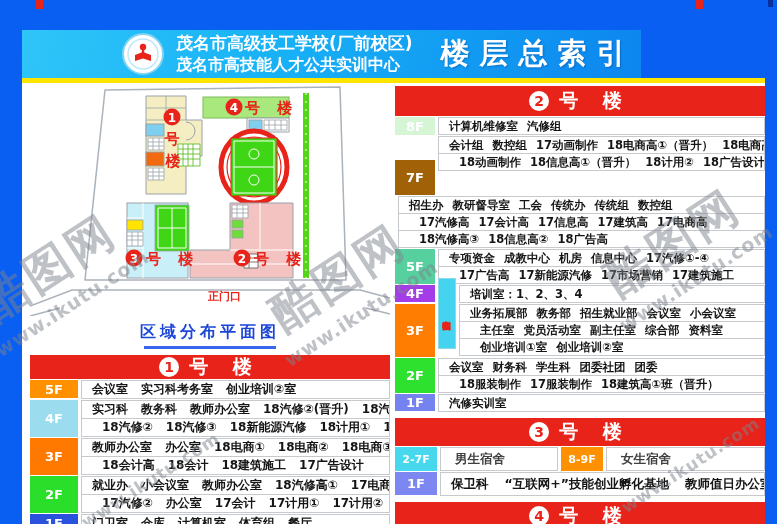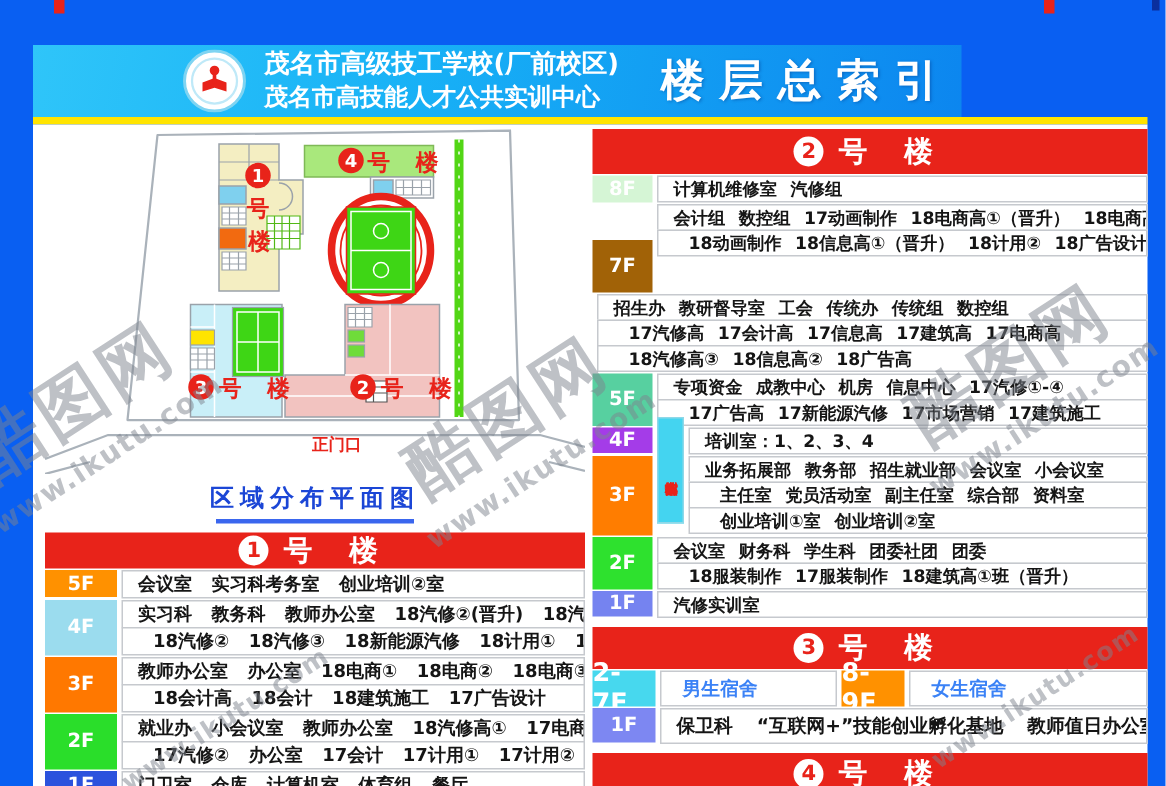--- a/index.html
+++ b/index.html
@@ -50,22 +50,22 @@
   .b2 .rrow{height:18px;}  .b2 .ritem{font-size:11.5px;margin-right:9px;}
   .b3 .rrow,.b4 .rrow{height:24px;} .b3 .ritem,.b4 .ritem{font-size:12.5px;margin-right:16px;}
   .rrow.indent{margin-left:21px;}
 
   
   .b2 .strip{position:absolute;left:43px;top:192px;width:18px;height:71px;background:#44d4f0;border:1px solid #8ed8e8;box-sizing:border-box;
     color:#e8231a;font-weight:800;font-size:8.5px;writing-mode:vertical-rl;text-orientation:upright;
     display:flex;align-items:center;justify-content:center;letter-spacing:0px;line-height:16px;}
 
   
-  .scell{background:#fff;border:1px solid #c6c9ce;box-sizing:border-box;display:flex;align-items:center;padding-left:14px;color:#3b82f6;font-weight:700;font-size:12.5px;}
-  .split .flabel{font-size:17px;}
+  .scell{background:#fff;border:1px solid #c6c9ce;box-sizing:border-box;display:flex;align-items:center;padding-left:14px;color:#404040;font-weight:700;font-size:12.5px;}
+  .split .flabel{font-size:11px;}
 
   
   .wm{position:absolute;z-index:60;pointer-events:none;color:rgba(125,132,142,.5);transform:rotate(-33deg);text-align:center;font-weight:800;}
   .wm .wm-logo{font-size:46px;letter-spacing:4px;}
   .wm .wm-url{font-size:19px;font-weight:700;letter-spacing:1px;}
   .wm.small .wm-url{font-size:17px;}
 </style>
 </head>
 <body>
 

